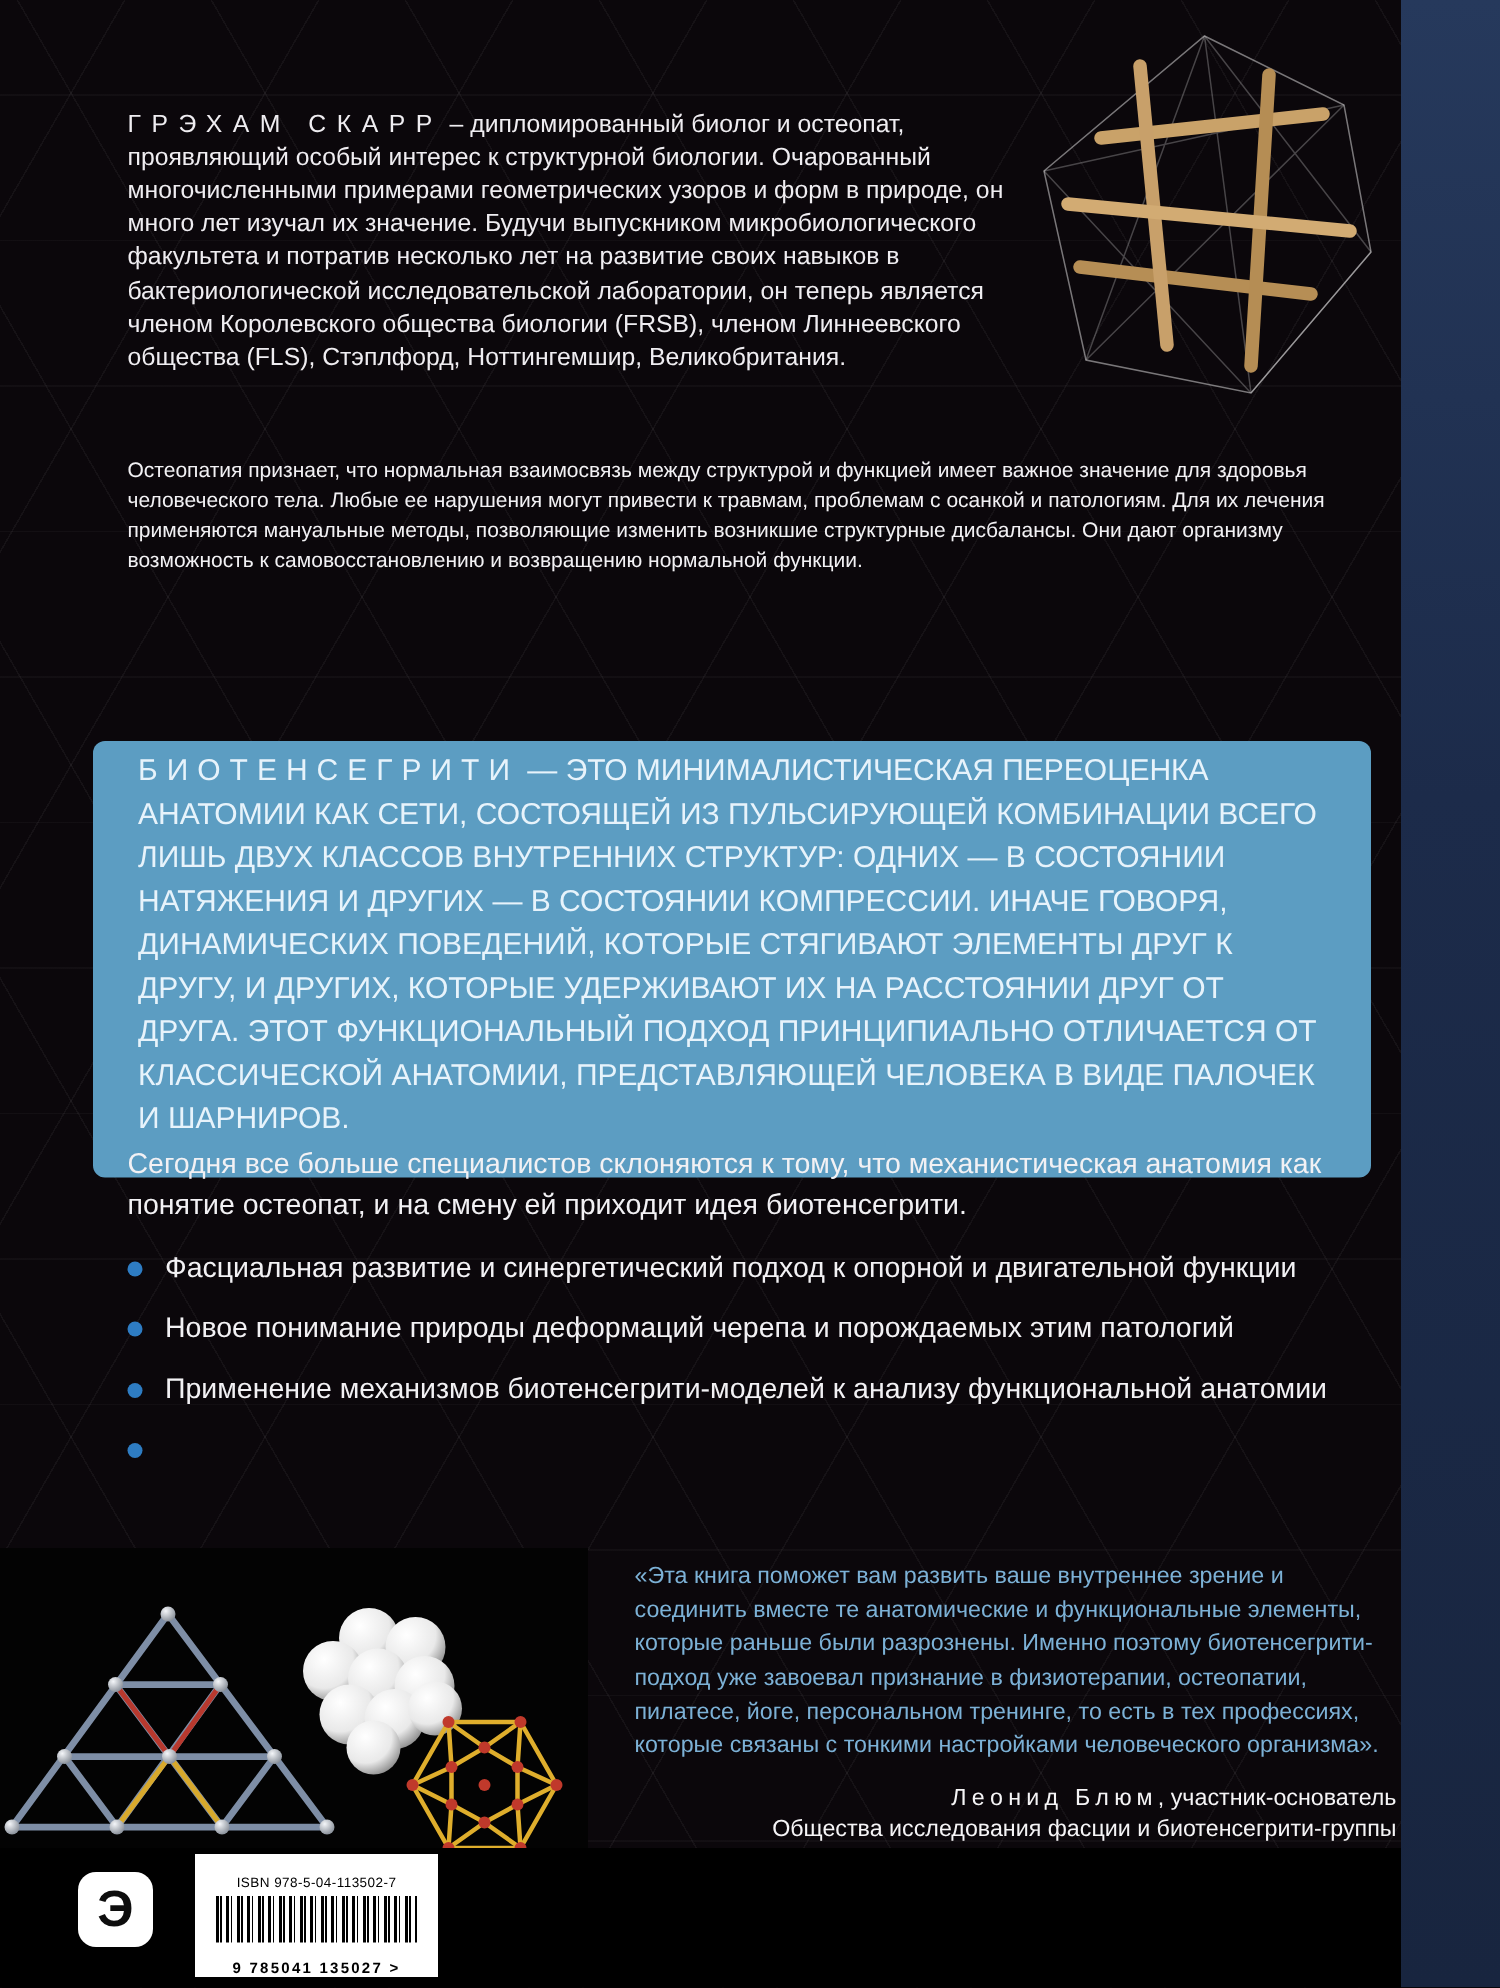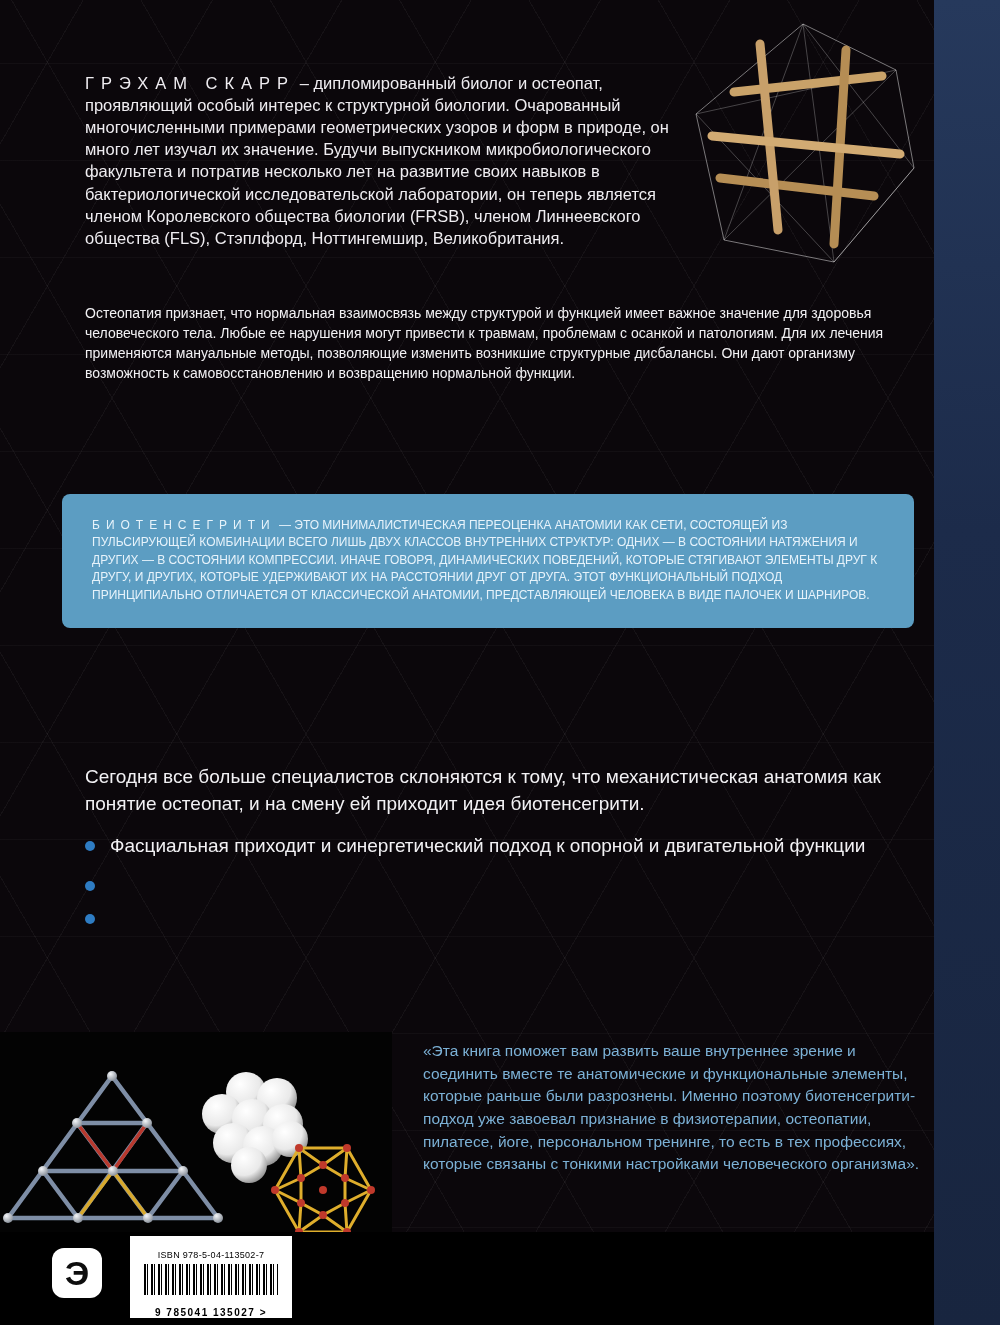--- a/index.html
+++ b/index.html
@@ -25,23 +25,23 @@
   }
   .bio-name{letter-spacing:7px;text-align:center;}
   .tenseg{position:absolute;left:684px;top:16px;width:242px;height:256px;}
   .para{color:#f2f1f4;}
   .para-osteo{
     position:absolute;left:85px;top:304px;width:818px;
     font-size:14px;line-height:1.42;
   }
   .bio-box{
     position:absolute;left:62px;top:494px;width:852px;box-sizing:border-box;
-    padding:23px 30px 24px 30px;border-radius:8px;
+    padding:6px 30px 24px 30px;border-radius:8px;
     background:#5c9dc2;
-    color:#e7f3fb;font-size:12px;line-height:1.45;
+    color:#e7f3fb;font-size:20px;line-height:1.45;
   }
   .bio-box .term{letter-spacing:6px;}
   .para-intro{
     position:absolute;left:85px;top:764px;width:828px;
     font-size:19px;line-height:1.4;
   }
   .bullets{position:absolute;left:85px;top:833px;width:828px;}
   .bullet{display:flex;gap:15px;margin-bottom:15px;font-size:19px;line-height:1.33;color:#f2f1f4;}
   .dot{width:10px;height:10px;border-radius:50%;background:#2e7cc3;margin-top:8px;flex:none;}
   .models-photo{
@@ -110,24 +110,29 @@
   <div class="bio-box">
     <span class="term">БИОТЕНСЕГРИТИ</span>
     <span>— ЭТО МИНИМАЛИСТИЧЕСКАЯ ПЕРЕОЦЕНКА АНАТОМИИ КАК СЕТИ, СОСТОЯЩЕЙ ИЗ ПУЛЬСИРУЮЩЕЙ КОМБИНАЦИИ ВСЕГО ЛИШЬ ДВУХ КЛАССОВ ВНУТРЕННИХ СТРУКТУР: ОДНИХ — В СОСТОЯНИИ НАТЯЖЕНИЯ И ДРУГИХ — В СОСТОЯНИИ КОМПРЕССИИ. ИНАЧЕ ГОВОРЯ, ДИНАМИЧЕСКИХ ПОВЕДЕНИЙ, КОТОРЫЕ СТЯГИВАЮТ ЭЛЕМЕНТЫ ДРУГ К ДРУГУ, И ДРУГИХ, КОТОРЫЕ УДЕРЖИВАЮТ ИХ НА РАССТОЯНИИ ДРУГ ОТ ДРУГА. ЭТОТ ФУНКЦИОНАЛЬНЫЙ ПОДХОД ПРИНЦИПИАЛЬНО ОТЛИЧАЕТСЯ ОТ КЛАССИЧЕСКОЙ АНАТОМИИ, ПРЕДСТАВЛЯЮЩЕЙ ЧЕЛОВЕКА В ВИДЕ ПАЛОЧЕК И ШАРНИРОВ.</span>
   </div>
 
   <div class="para para-intro">Сегодня все больше специалистов склоняются к тому, что механистическая анатомия как понятие остеопат, и на смену ей приходит идея биотенсегрити.</div>
 
   <div class="bullets">
     <div class="bullet">
       <span class="dot"></span>
-      <span>Фасциальная приходит и синергетический подход к опорной и двигательной функции</span>
-    </div>
-    <div class="bullet">
-      <span class="dot"></span>
+      <span>Фасциальная развитие и синергетический подход к опорной и двигательной функции</span>
+    </div>
+    <div class="bullet">
+      <span class="dot"></span>
+      <span>Новое понимание природы деформаций черепа и порождаемых этим патологий</span>
+    </div>
+    <div class="bullet">
+      <span class="dot"></span>
+      <span>Применение механизмов биотенсегрити-моделей к анализу функциональной анатомии</span>
     </div>
     <div class="bullet">
       <span class="dot"></span>
     </div>
   </div>
 
   <div class="models-photo">
     <svg width="392" height="200" viewBox="0 0 392 200">
       <defs>
         <radialGradient id="wball" cx="35%" cy="30%" r="75%">
@@ -202,20 +207,24 @@
         <circle cx="301" cy="146" r="4"></circle>
           <circle cx="323" cy="133" r="4"></circle>
           <circle cx="345" cy="146" r="4"></circle>
         <circle cx="323" cy="158" r="4"></circle>
       </g>
     </svg>
   </div>
 
   <div class="quote">
     <div>«Эта книга поможет вам развить ваше внутреннее зрение и соединить вместе те анатомические и функциональные элементы, которые раньше были разрознены. Именно поэтому биотенсегрити-подход уже завоевал признание в физиотерапии, остеопатии, пилатесе, йоге, персональном тренинге, то есть в тех профессиях, которые связаны с тонкими настройками человеческого организма».</div>
+    <div class="attrib">
+      <div><span class="attrib-name">Леонид Блюм</span><span>, участник-основатель</span></div>
+      <div>Общества исследования фасции и биотенсегрити-группы</div>
+    </div>
   </div>
 
   <div class="footer"></div>
 
   <div class="logo">
     <span>Э</span>
   </div>
 
   <div class="barcode-box">
     <div class="isbn">ISBN 978-5-04-113502-7</div>

